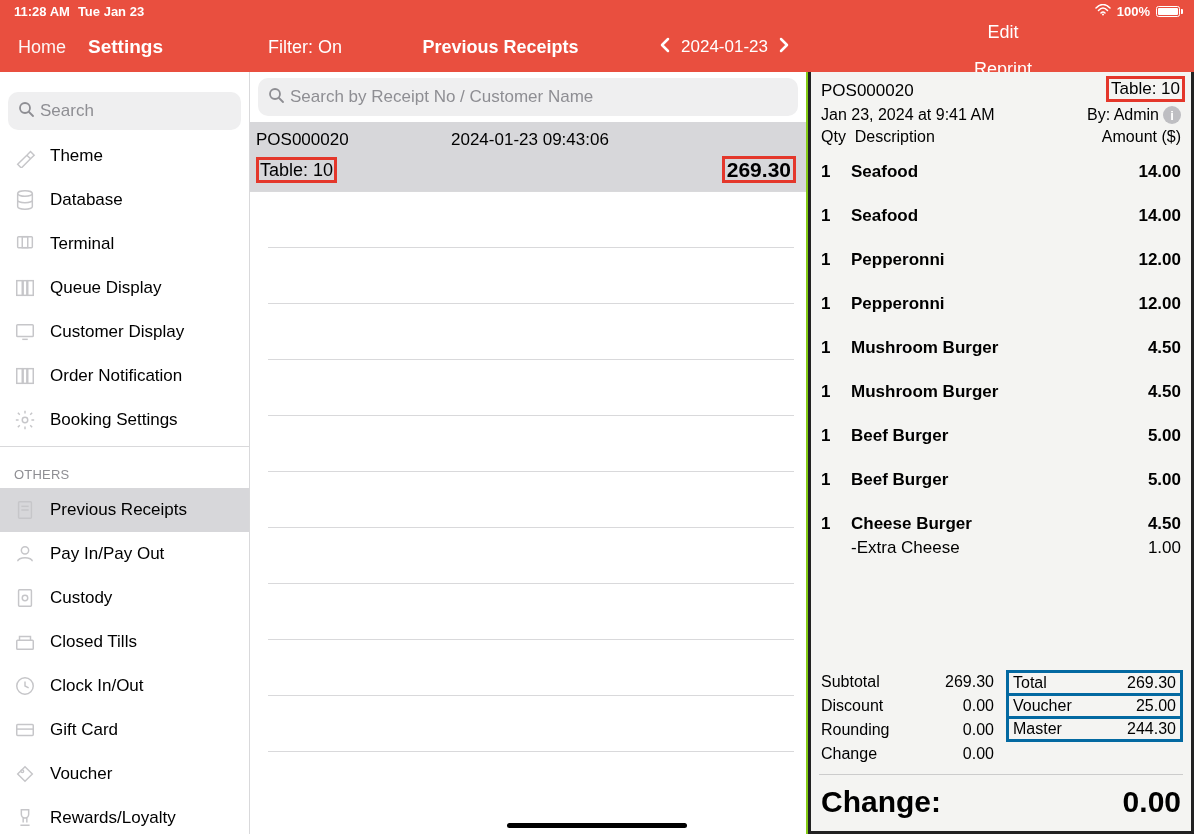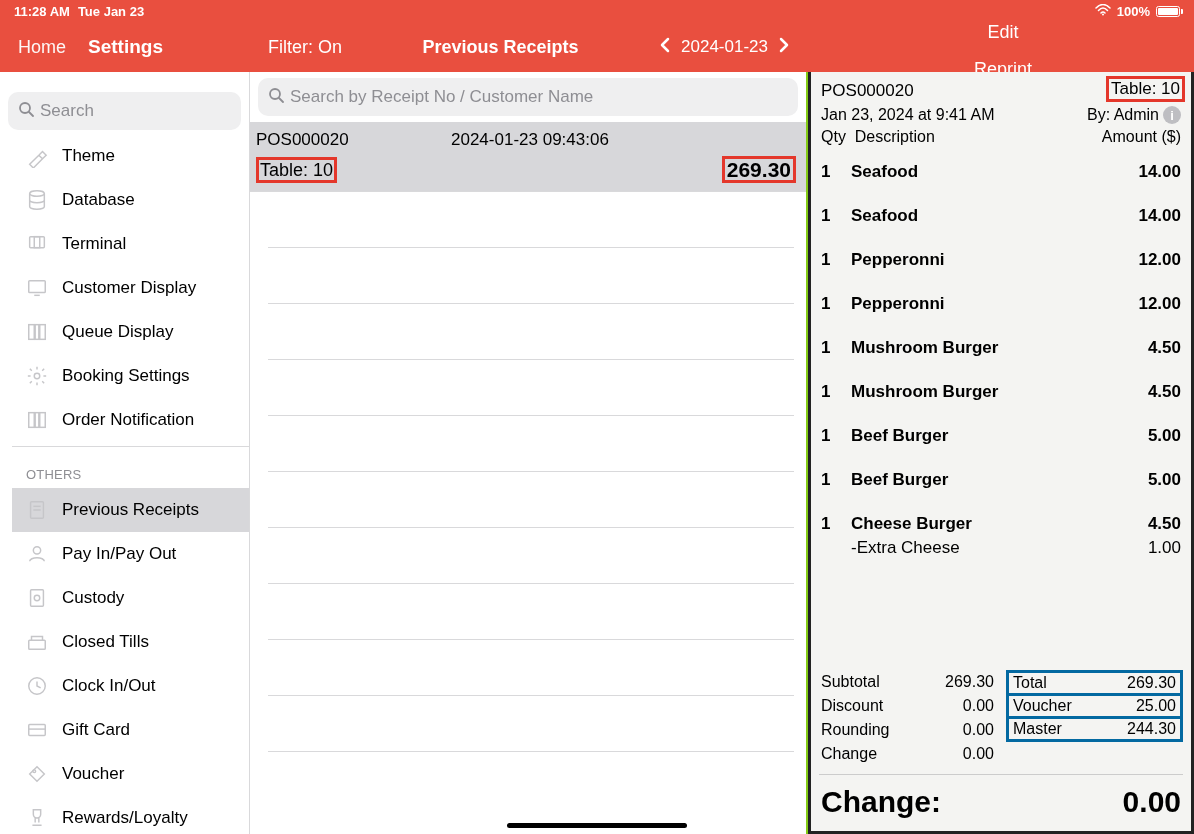--- a/index.html
+++ b/index.html
@@ -47,21 +47,21 @@
   
   .columns { display:flex; height: calc(834px - 22px - 50px); }
 
   
   .sidebar { width:250px; border-right:1px solid var(--border); display:flex; flex-direction:column; }
   .search-wrap { padding:20px 8px; }
   .search {
     background: var(--lightgrey); border-radius:10px; height:38px;
     display:flex; align-items:center; padding:0 10px; color:var(--muted); font-size:17px; gap:6px;
   }
-  .side-list { overflow:hidden; flex:1; position:relative; top:-4px;margin-left:12px;}
+  .side-list { overflow:hidden; flex:1; position:relative; top:-4px;}
   .side-item {
     height:44px; display:flex; align-items:center; gap:14px;
     padding:0 14px; font-size:17px; color:#000; border-bottom:0;
   }
   .side-item.first-cut { padding-top:0; height:32px; align-items:flex-start;}
   .side-icon { width:22px; height:22px; color:#C7C7CC; display:flex; align-items:center; justify-content:center;}
   .side-icon svg { width:22px; height:22px; stroke:#C6C6C9; stroke-width:1.6; fill:none;}
   .side-header { font-size:13px; color:var(--muted); padding:20px 14px 6px; letter-spacing:.2px;}
   .side-sep { height:1px; background:var(--border); margin-top:4px;}
   .side-item.selected { background:#D7D7DA; }
@@ -193,54 +193,54 @@
             <svg viewBox="0 0 24 24">
               <rect x="4" y="4" width="16" height="12" rx="1"></rect>
               <rect x="9" y="4" width="6" height="12"></rect>
             </svg>
           </span>
     <span>Terminal</span>
         </div>
         <div class="side-item">
           <span class="side-icon">
             <svg viewBox="0 0 24 24">
-              <rect x="3" y="4" width="18" height="13" rx="1"></rect>
-              <line x1="9" y1="20" x2="15" y2="20"></line>
-            </svg>
-          </span>
-    <span>Customer Display</span>
-        </div>
-        <div class="side-item">
-          <span class="side-icon">
-            <svg viewBox="0 0 24 24">
               <rect x="3" y="4" width="6" height="16"></rect>
               <rect x="10" y="4" width="4" height="16"></rect>
               <rect x="15" y="4" width="6" height="16"></rect>
             </svg>
           </span>
     <span>Queue Display</span>
         </div>
         <div class="side-item">
           <span class="side-icon">
             <svg viewBox="0 0 24 24">
-              <circle cx="12" cy="12" r="3"></circle>
-              <path d="M12 2v3M12 19v3M4.2 4.2l2.1 2.1M17.7 17.7l2.1 2.1M2 12h3M19 12h3M4.2 19.8l2.1-2.1M17.7 6.3l2.1-2.1"></path>
-            </svg>
-          </span>
-    <span>Booking Settings</span>
+              <rect x="3" y="4" width="18" height="13" rx="1"></rect>
+              <line x1="9" y1="20" x2="15" y2="20"></line>
+            </svg>
+          </span>
+    <span>Customer Display</span>
         </div>
         <div class="side-item">
           <span class="side-icon">
             <svg viewBox="0 0 24 24">
               <rect x="3" y="4" width="6" height="16"></rect>
               <rect x="10" y="4" width="4" height="16"></rect>
               <rect x="15" y="4" width="6" height="16"></rect>
             </svg>
           </span>
     <span>Order Notification</span>
+        </div>
+        <div class="side-item">
+          <span class="side-icon">
+            <svg viewBox="0 0 24 24">
+              <circle cx="12" cy="12" r="3"></circle>
+              <path d="M12 2v3M12 19v3M4.2 4.2l2.1 2.1M17.7 17.7l2.1 2.1M2 12h3M19 12h3M4.2 19.8l2.1-2.1M17.7 6.3l2.1-2.1"></path>
+            </svg>
+          </span>
+    <span>Booking Settings</span>
         </div>
         <div class="side-sep"></div>
         <div class="side-header">OTHERS</div>
         <div class="side-item selected">
           <span class="side-icon">
             <svg viewBox="0 0 24 24">
               <rect x="5" y="3" width="14" height="18" rx="1"></rect>
               <line x1="8" y1="8" x2="16" y2="8"></line>
               <line x1="8" y1="12" x2="16" y2="12"></line>
             </svg>

